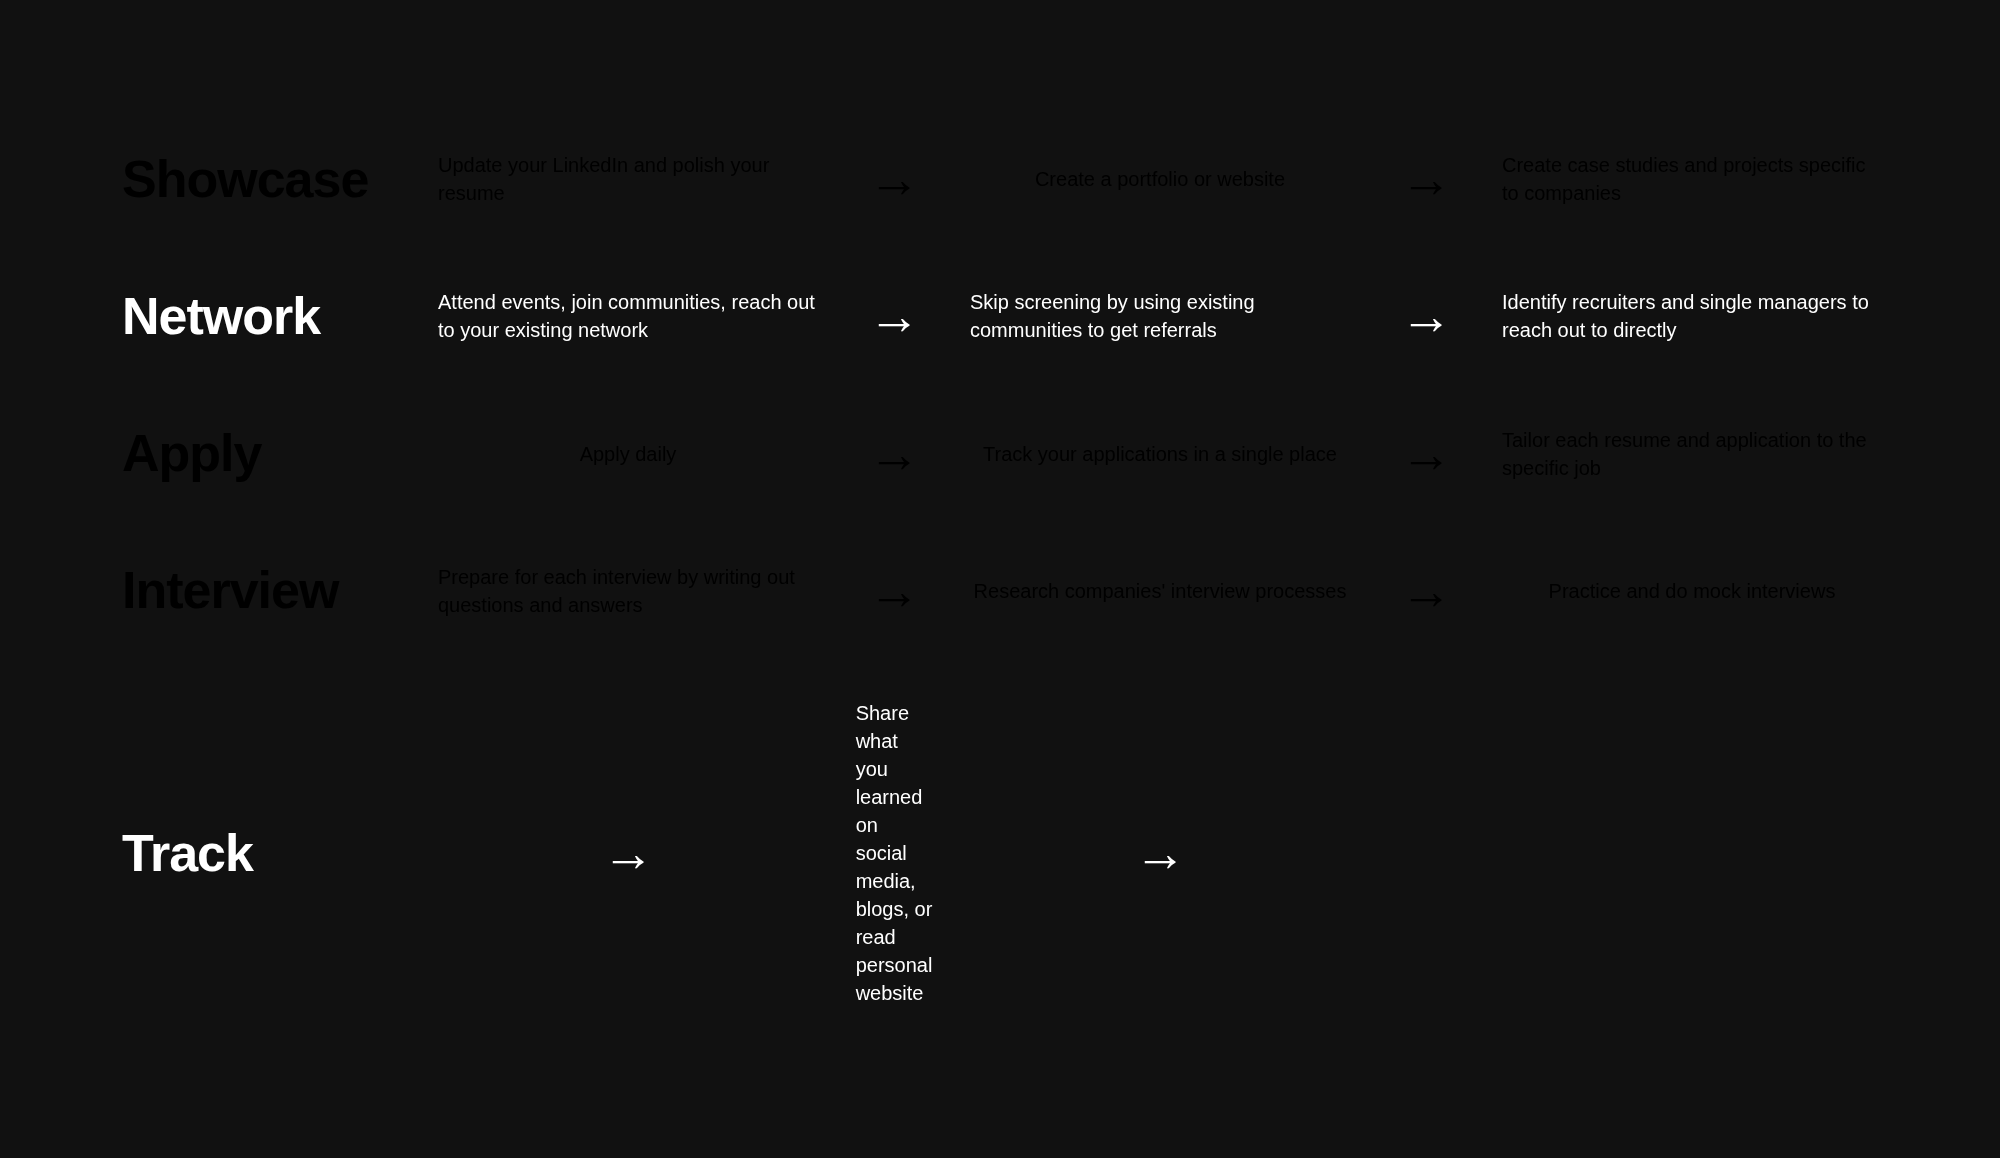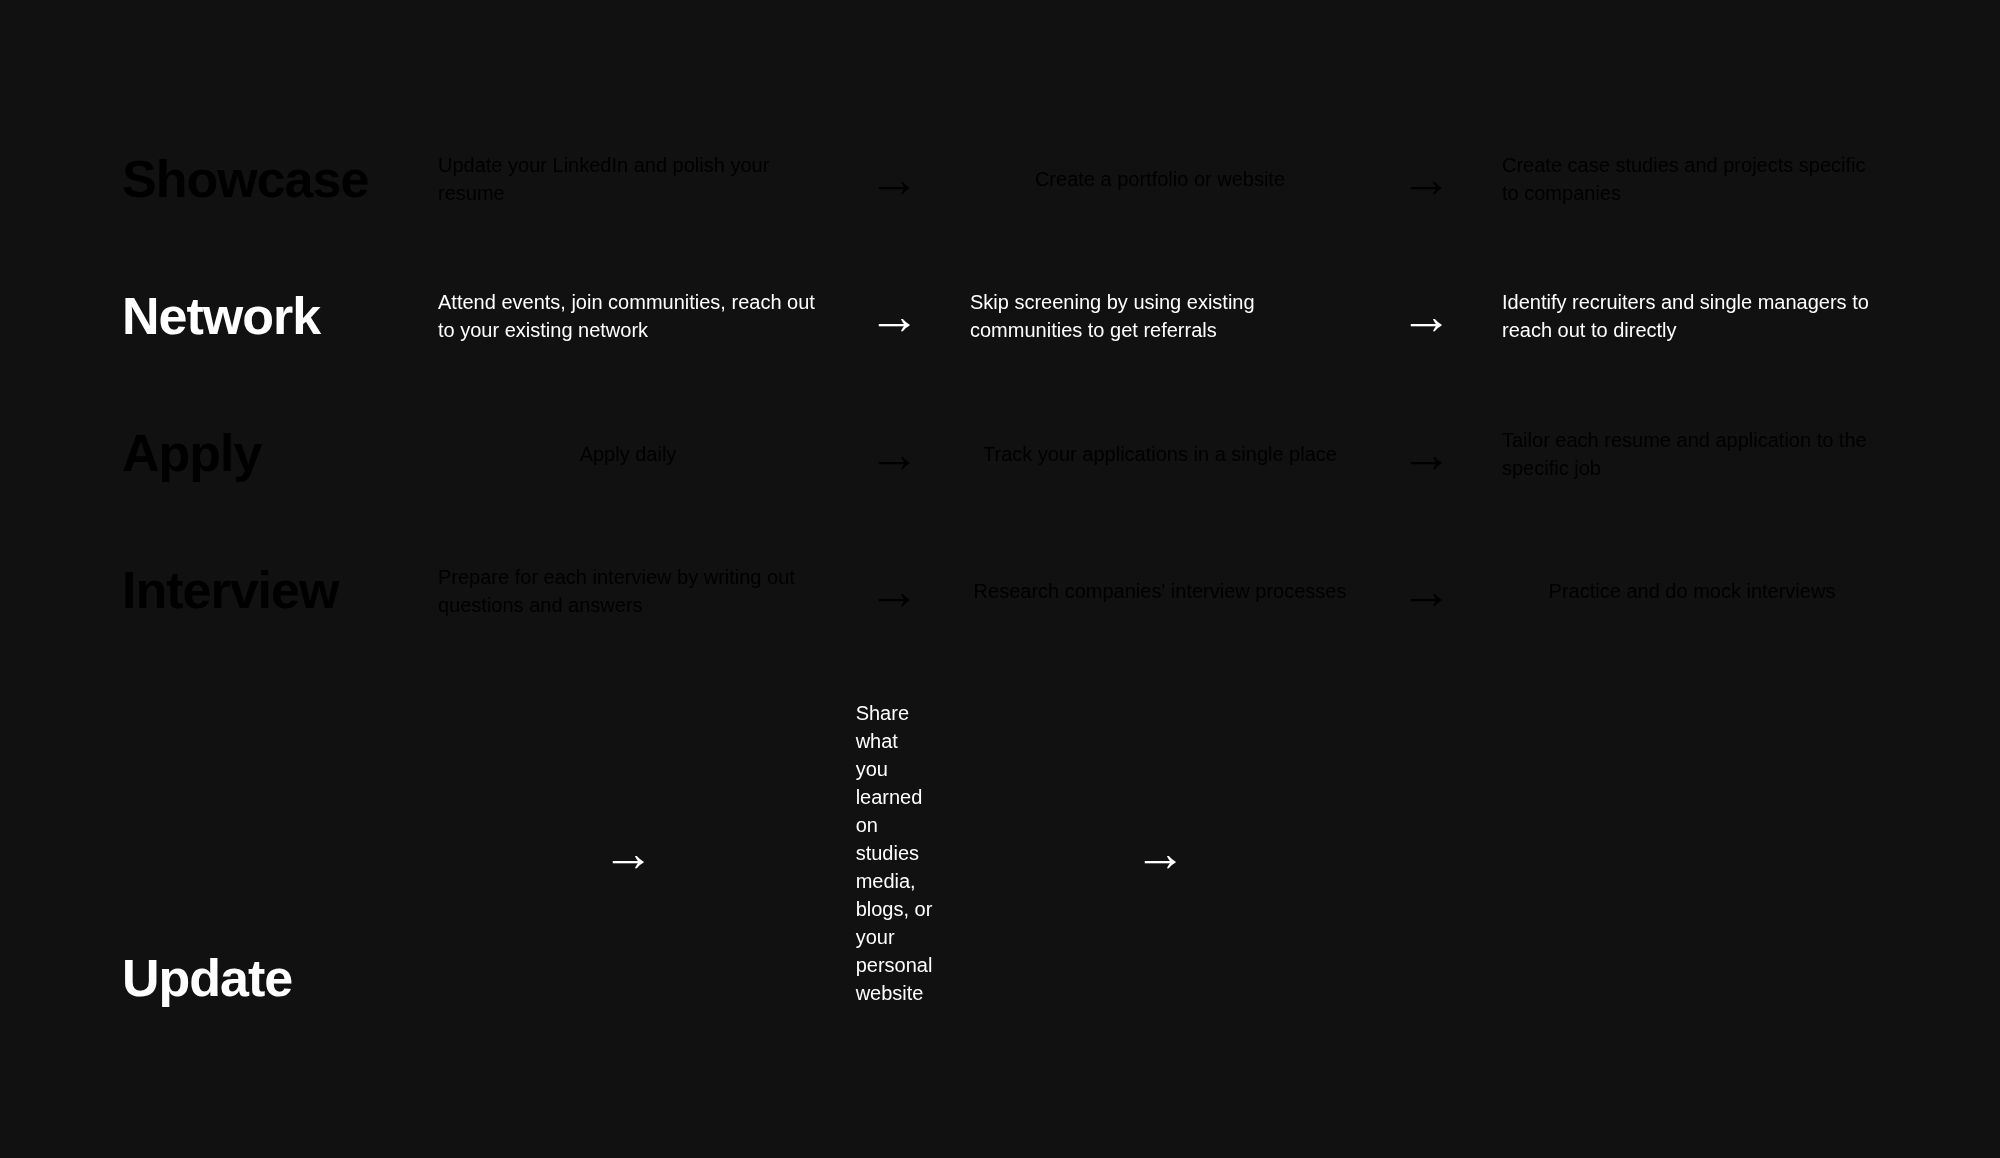--- a/index.html
+++ b/index.html
@@ -28,21 +28,21 @@
 
     .cell {
       padding: 40px 36px;
       display: flex;
       align-items: center;
       justify-content: center;
     }
 
     .category-cell {
       display: flex;
-      align-items: flex-end;
+      align-items: center;
       justify-content: flex-start;
       padding: 40px 40px;
     }
 
     .category-label {
       font-size: 52px;
       font-weight: 900;
       color: #000;
       letter-spacing: -1px;
       line-height: 1.1;
@@ -152,25 +152,25 @@
       <div class="cell row-interview">
         <span class="content-text">Research companies' interview processes</span>
       </div>
       <div class="arrow-cell row-interview">
         <span class="arrow">→</span>
       </div>
       <div class="cell row-interview">
         <span class="content-text">Practice and do mock interviews</span>
       </div>
       <div class="category-cell row-learn">
-        <span class="category-label light">Update</span>
+        <span class="category-label light">Track</span>
       </div>
       <div class="arrow-cell row-learn">
         <span class="arrow light">→</span>
       </div>
       <div class="cell row-learn">
-        <span class="content-text light">Share what you learned on studies media, blogs, or your personal website</span>
+        <span class="content-text light">Share what you learned on social media, blogs, or read personal website</span>
       </div>
       <div class="arrow-cell row-learn">
         <span class="arrow light">→</span>
       </div>
     </div>
 </div>
 
 </body></html>

